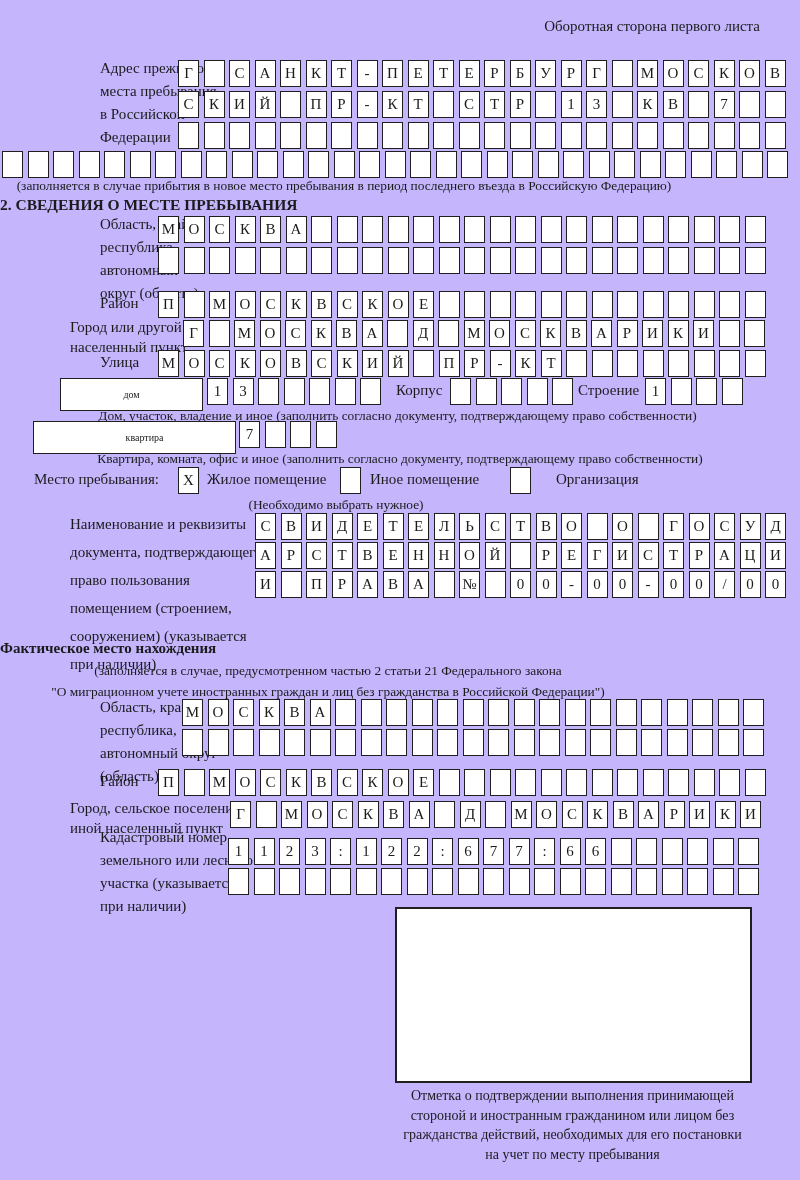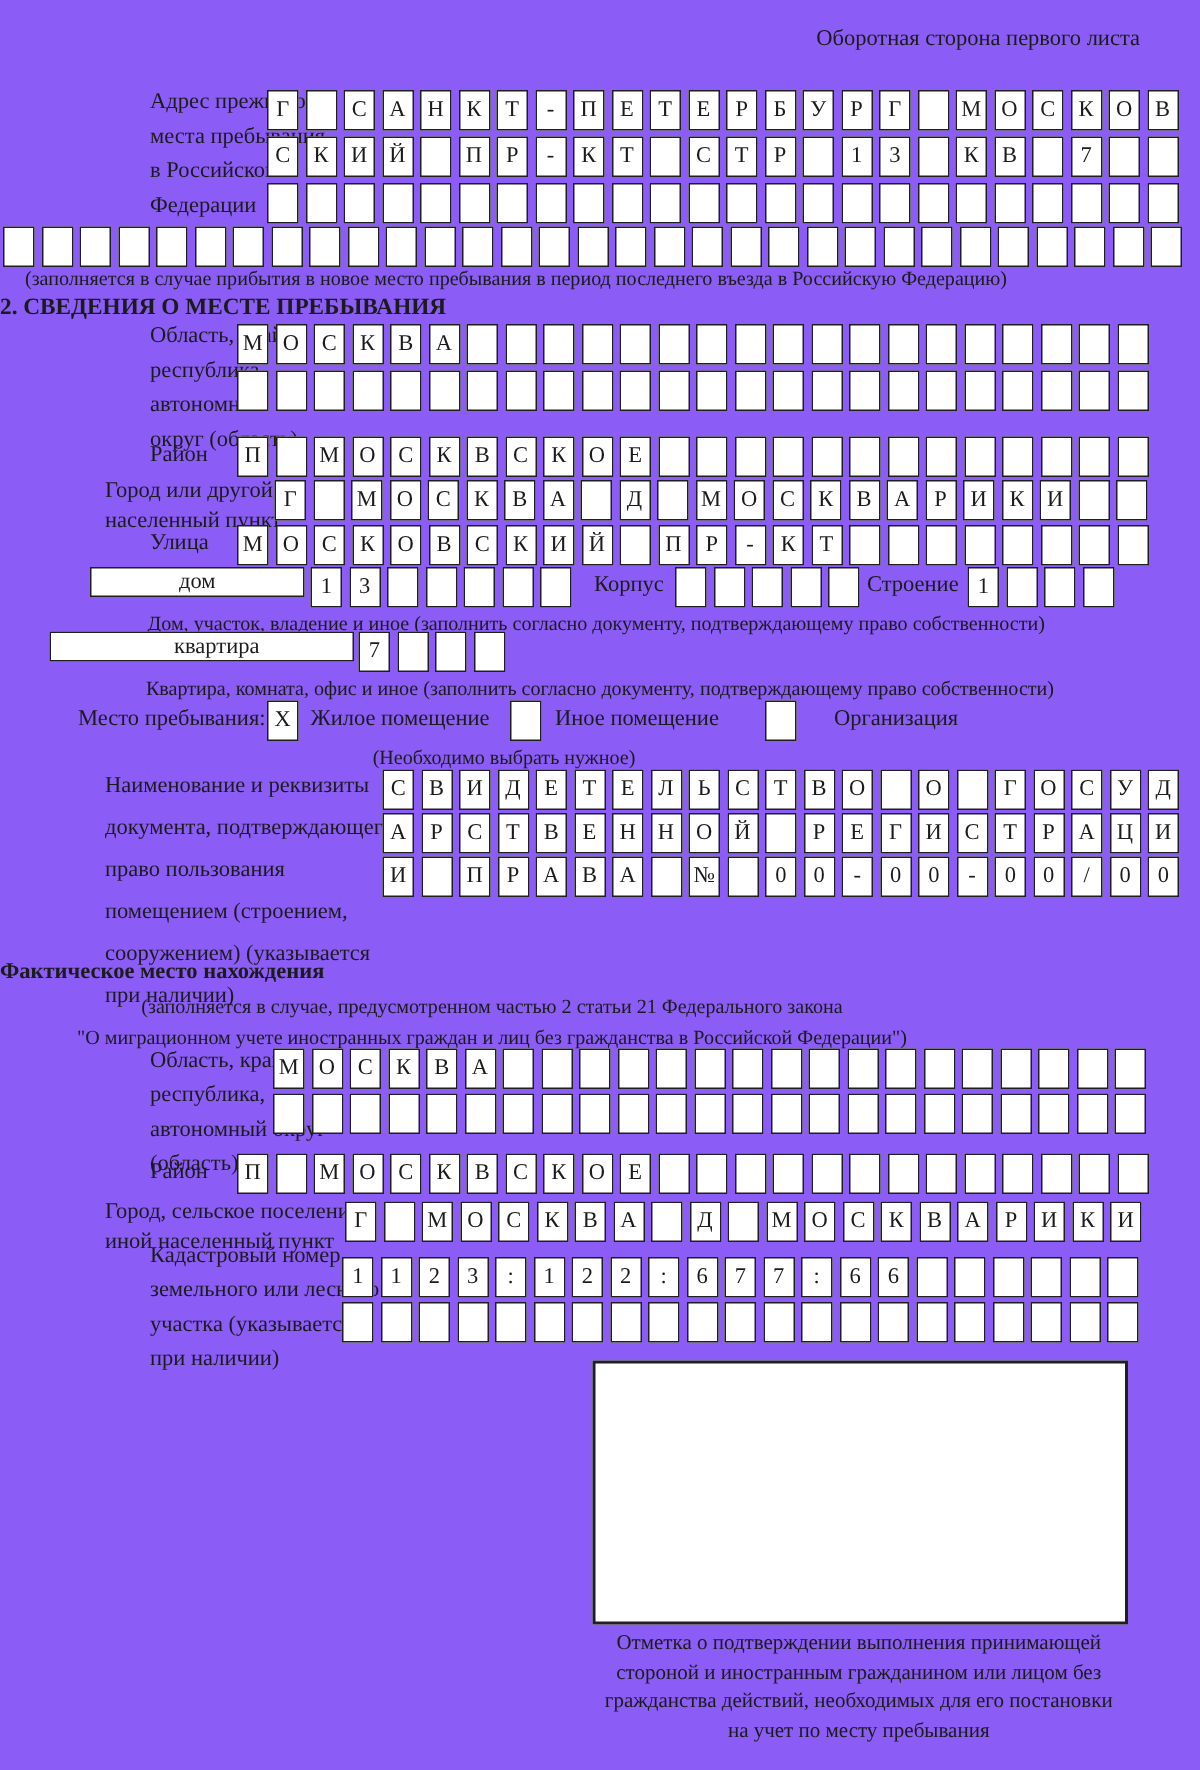--- a/index.html
+++ b/index.html
@@ -1,29 +1,29 @@
 <!DOCTYPE html>
 <html><head>
 <meta charset="utf-8">
 <style>
   html,body{margin:0;padding:0;background:#ffffff;}
-  .page{position:relative;width:800px;height:1180px;background:#8b5cf6;
+  .page{position:relative;width:800px;height:1180px;background:#c4b5fd;
         font-family:"Liberation Serif","DejaVu Serif",serif;color:#1b1b1b;overflow:hidden;}
   .abs{position:absolute;}
   .title{font-size:15px;}
   .lbl{font-size:15px;line-height:23px;white-space:pre-line;margin-left:30px;}
   .lbl2{font-size:15px;line-height:20px;white-space:pre-line;}
   .lbl-doc{font-size:15px;line-height:28px;white-space:pre-line;}
   .cellrow{display:flex;gap:4.5px;}
   .cell{box-sizing:border-box;width:21px;height:27px;border:1.6px solid #1f1f1f;
         display:flex;align-items:center;justify-content:center;font-size:15px;background:#fff;}
   .note{font-size:13.4px;text-align:center;white-space:pre-line;line-height:20.5px;}
   .h-bold{font-weight:bold;font-size:15.5px;text-align:left;}
-  .bigbox{box-sizing:border-box;border:1.6px solid #1f1f1f;height:20px;
-          display:flex;align-items:center;justify-content:center;font-size:15px;background:#fff;text-align:right;}
+  .bigbox{box-sizing:border-box;border:1.6px solid #1f1f1f;height:33px;
+          display:flex;align-items:center;justify-content:center;font-size:10px;background:#fff;text-align:right;}
   .inline-lbl{font-size:15px;}
   .stampbox{box-sizing:border-box;border:2px solid #1f1f1f;background:#fff;}
   .stampnote{font-size:14px;line-height:19.5px;text-align:center;white-space:pre-line;}
 </style>
 </head>
 <body>
 
 <div class="page">
 
   <div class="abs title" style="top:18px;right:40px;">Оборотная сторона первого листа</div>
@@ -317,21 +317,21 @@
 
   <div class="abs bigbox" style="left:33px;top:421px;width:203px;padding-left:20px;">квартира</div>
   <div class="abs cellrow" style="left:239px;top:421px;">
       <div class="cell">7</div>
       <div class="cell"></div>
       <div class="cell"></div>
       <div class="cell"></div>
     </div>
   <div class="abs note" style="left:0;top:449px;width:800px;">Квартира, комната, офис и иное (заполнить согласно документу, подтверждающему право собственности)</div>
 
-  <div class="abs inline-lbl" style="left:52px;top:471px;">Место пребывания:</div>
+  <div class="abs inline-lbl" style="left:34px;top:471px;">Место пребывания:</div>
   <div class="abs cellrow" style="left:178px;top:467px;">
       <div class="cell">X</div>
     </div>
   <div class="abs inline-lbl" style="left:207px;top:471px;">Жилое помещение</div>
   <div class="abs cellrow" style="left:340px;top:467px;">
       <div class="cell"></div>
     </div>
   <div class="abs inline-lbl" style="left:370px;top:471px;">Иное помещение</div>
   <div class="abs cellrow" style="left:510px;top:467px;">
       <div class="cell"></div>

